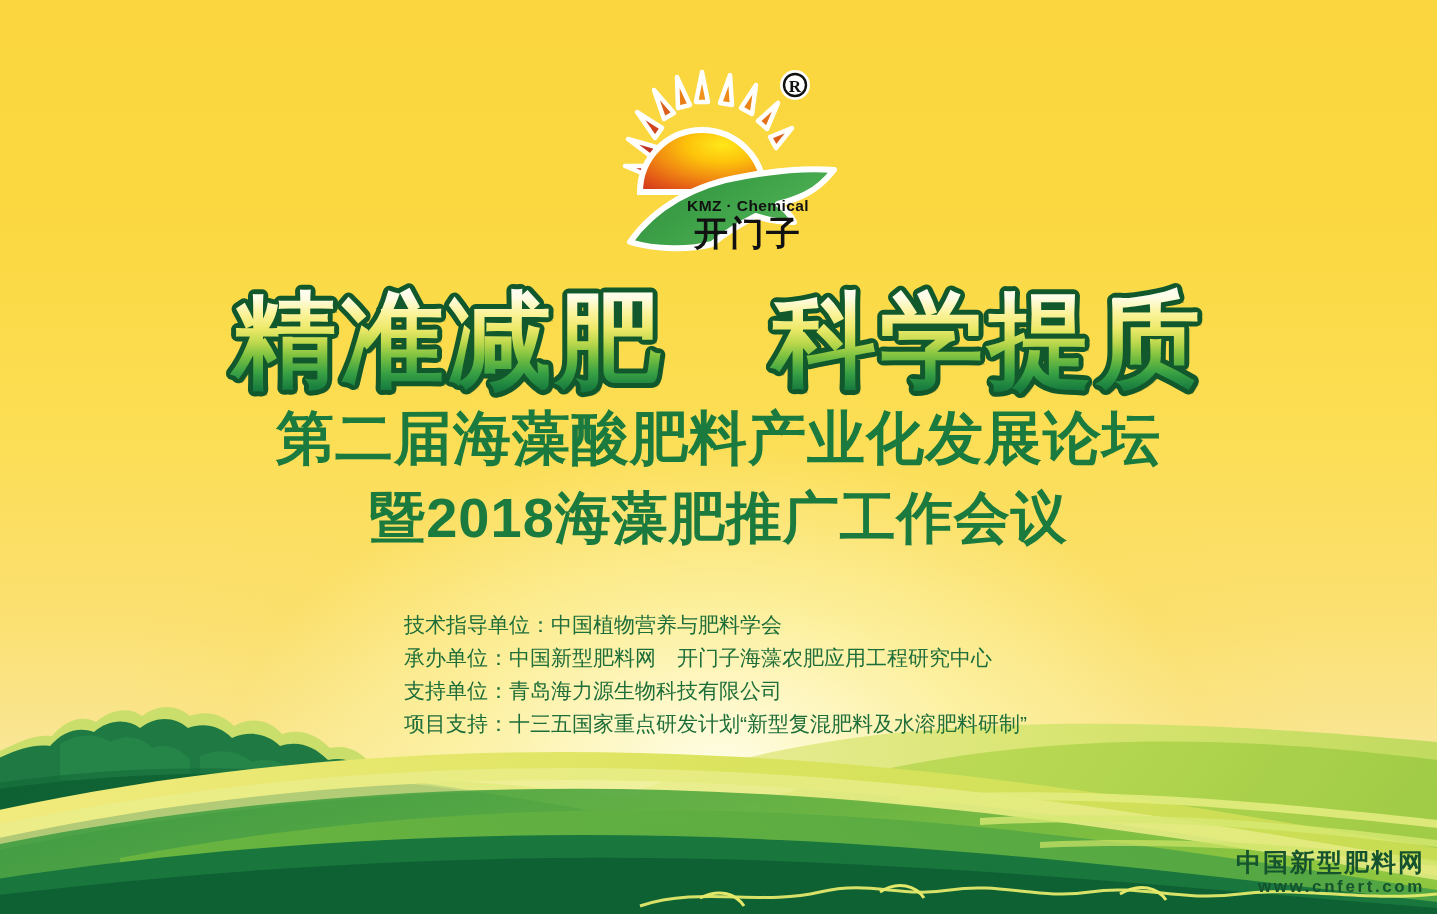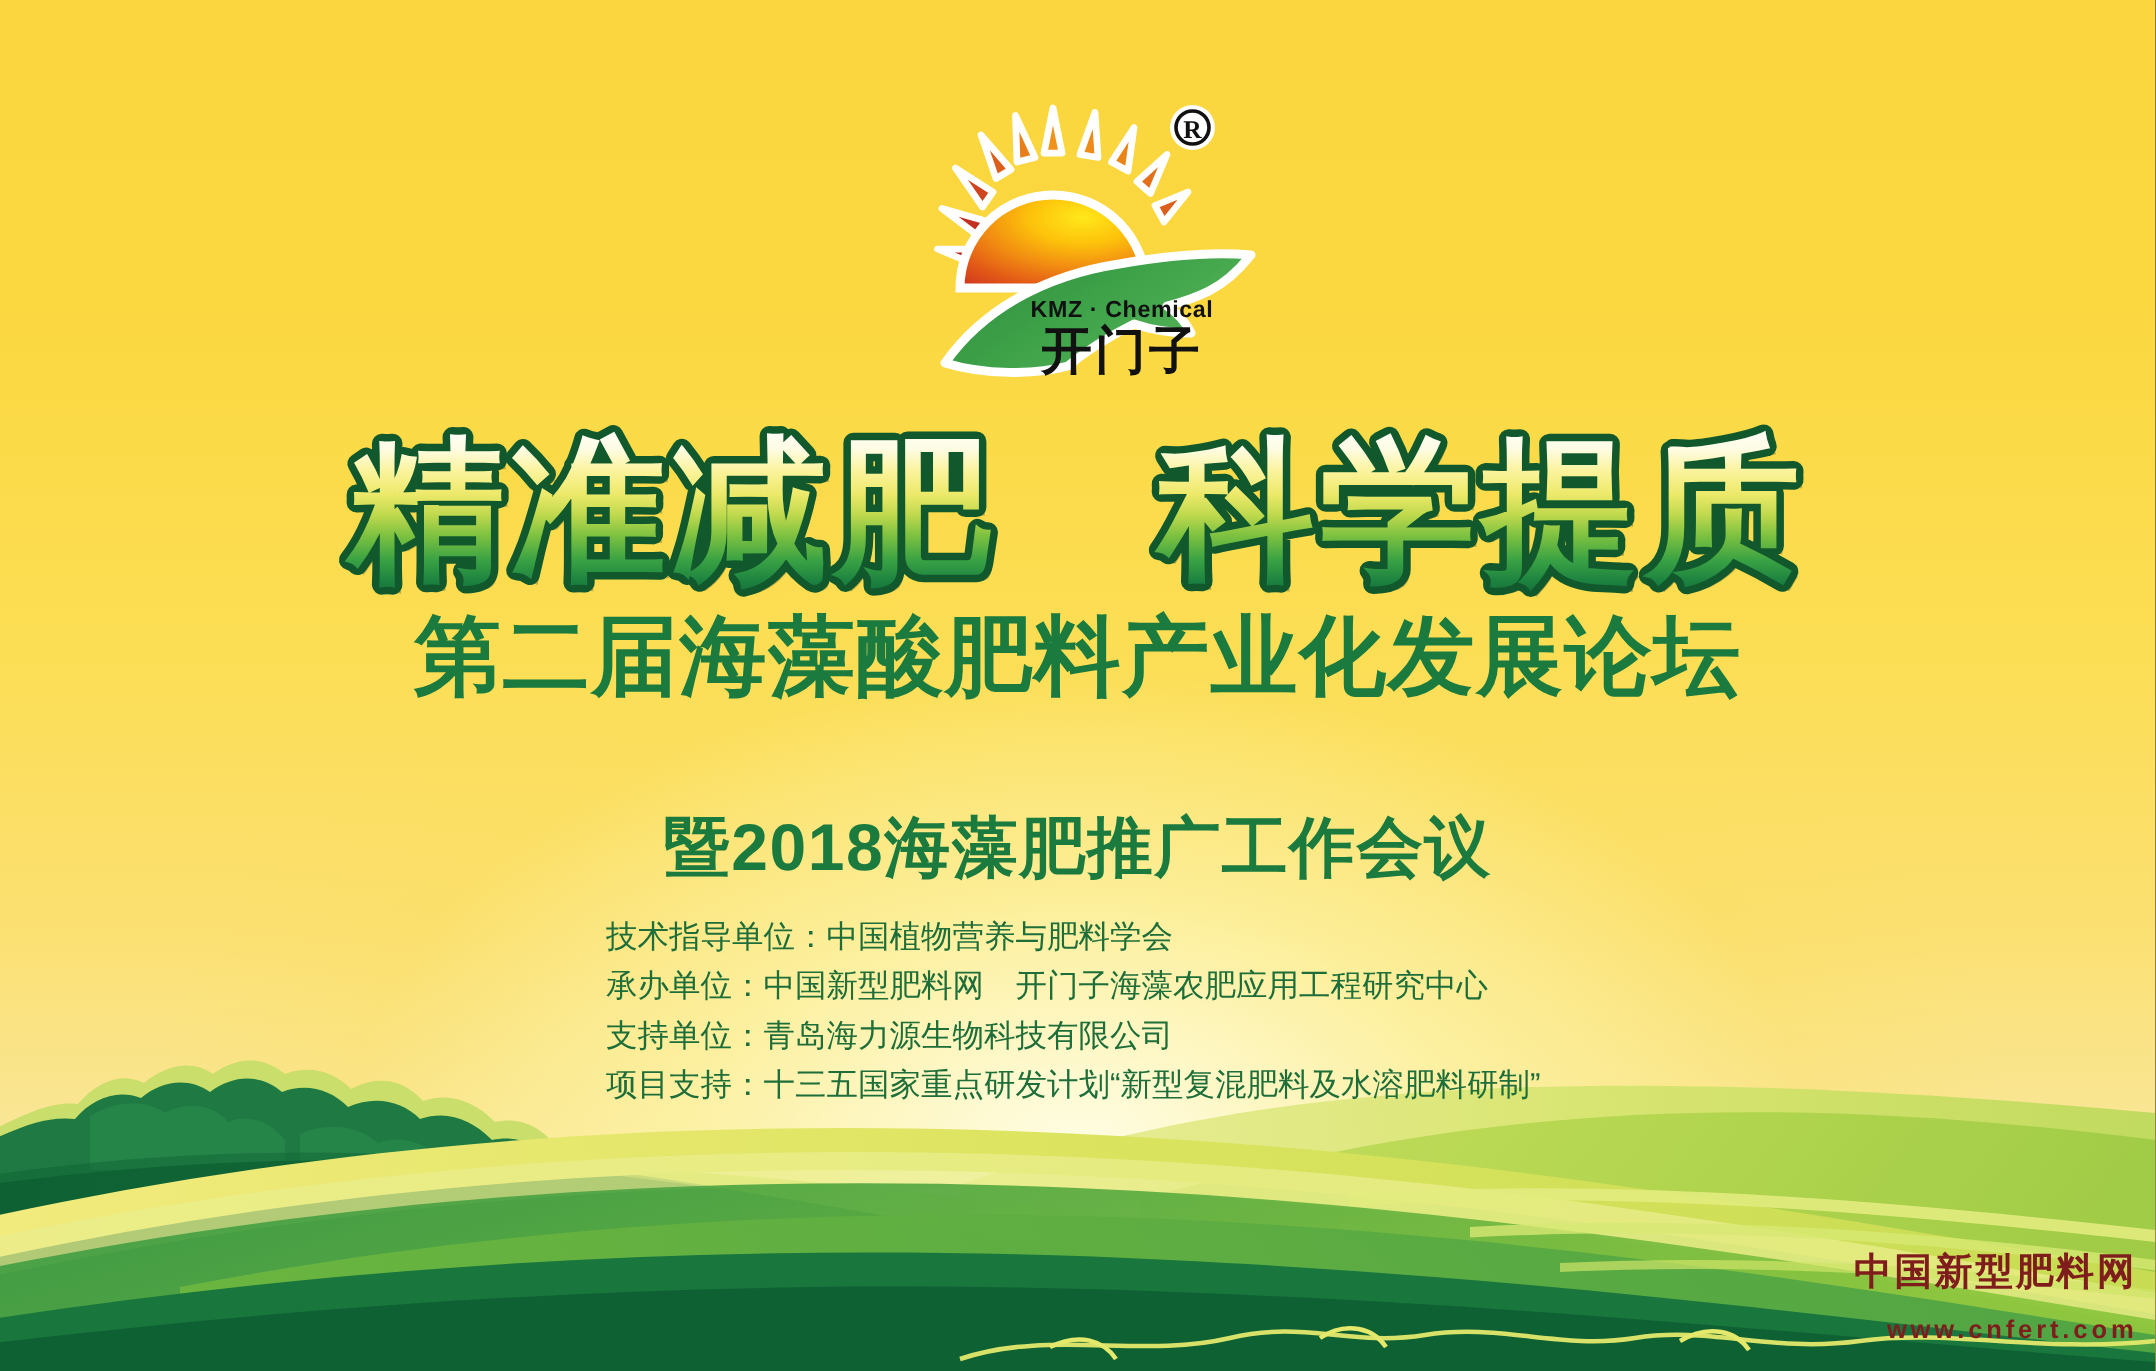--- a/index.html
+++ b/index.html
@@ -76,23 +76,22 @@
     letter-spacing: 1px;
     white-space: nowrap;
   }
   .subtitle-1 {
     top: 407px;
     font-size: 58px;
     line-height: 62px;
   }
   .subtitle-2 {
     top: 487px;
-    font-size: 44px;
+    font-size: 56px;
     line-height: 62px;
-    margin-top: 48px;
   }
 
   
   .org-list {
     position: absolute;
     left: 404px;
     top: 608px;
     width: 720px;
   }
   .org-line {
@@ -102,33 +101,33 @@
     white-space: nowrap;
     font-weight: 400;
   }
 
   
   .watermark {
     position: absolute;
     right: 12px;
     bottom: 18px;
     text-align: right;
-    color: #7f1d1d;
+    color: #14532d;
     line-height: 1.06;
   }
   .watermark-cn {
     font-size: 25px;
     font-weight: 700;
     letter-spacing: 2px;
   }
   .watermark-url {
     font-size: 17px;
     font-weight: 700;
     letter-spacing: 2.6px;
-    margin-top: 16px;
+    margin-top: 2px;
   }
 </style>
 </head>
 <body>
 
 <div id="poster">
 
   <div class="bg-base"></div>
 
   <svg class="bg-land-svg" viewBox="0 0 1437 914" preserveAspectRatio="none">

